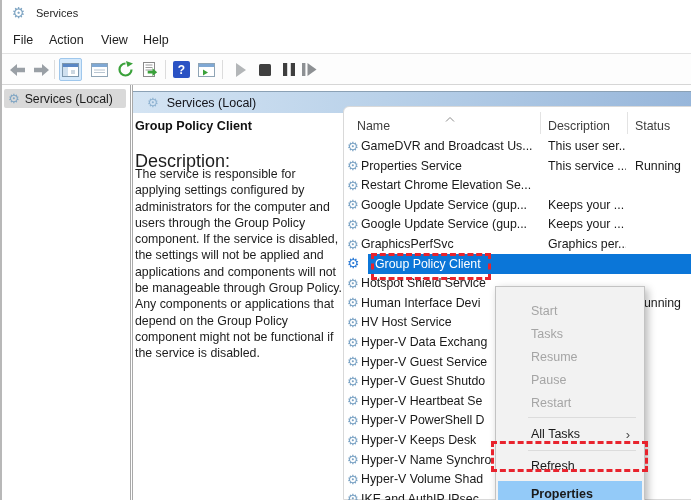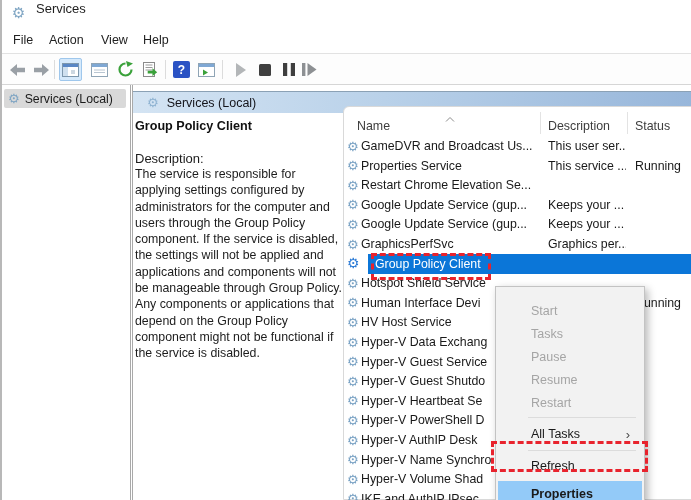--- a/index.html
+++ b/index.html
@@ -4,21 +4,21 @@
 <style>
   * { margin:0; padding:0; box-sizing:border-box; }
   body { font-family:"Liberation Sans","DejaVu Sans",sans-serif; background:#fff; }
   .screen { position:relative; width:691px; height:500px; background:#fff; overflow:hidden;
             border-left:2px solid #b8b8b8; }
   .gear { font-family:"DejaVu Sans",sans-serif; font-style:normal; line-height:1; display:inline-block; }
 
   
   .titlebar { position:absolute; left:0; top:0; width:691px; height:28px; background:#fff; }
   .titlebar .gear { position:absolute; left:10px; top:6px; font-size:15px; color:#7fa5c3; }
-  .title-text { position:absolute; left:34px; top:1px; font-size:13px; color:#1f1f1f; }
+  .title-text { position:absolute; left:34px; top:7px; font-size:11px; color:#1f1f1f; }
 
   
   .menubar { position:absolute; left:0; top:28px; width:691px; height:26px; background:#fff;
              border-bottom:1px solid #e2e2e2; }
   .menubar span { position:absolute; top:5px; font-size:12.5px; color:#222; cursor:default; }
 
   
   .toolbar { position:absolute; left:0; top:54px; width:691px; height:31px; background:#fdfdfd;
              border-bottom:1px solid #d6d6d6; }
   .tb { position:absolute; top:4px; width:23px; height:23px; display:flex; align-items:center; justify-content:center; }
@@ -37,21 +37,21 @@
   .tree-item span.lbl { font-size:12.3px; color:#1b1b1b; }
 
   
   .headerbar { position:absolute; left:131px; top:91px; width:560px; height:22px;
                background:linear-gradient(to right,#d4e4f3 0%,#b9d1e9 45%,#97b6da 100%);
                border-top:1px solid #8ba1b5; display:flex; align-items:center; }
   .headerbar .gear { font-size:13px; color:#8fb3d2; margin:0 8px 0 14px; }
   .headerbar .lbl { font-size:12.5px; color:#14141a; }
 
   .detail-title { position:absolute; left:133px; top:119px; font-size:12.6px; font-weight:bold; color:#101010; }
-  .detail-desc-label { position:absolute; left:133px; top:151px; font-size:13px; color:#1c1c1c; }
+  .detail-desc-label { position:absolute; left:133px; top:151px; font-size:18px; color:#1c1c1c; }
   .detail-desc { position:absolute; left:133px; top:166px; width:208px; font-size:12.35px;
                  line-height:16.3px; color:#1c1c1c; }
 
   
   .list-panel { position:absolute; left:341px; top:106px; width:350px; height:394px; background:#fff;
                 border:1px solid #d9d9d9; border-radius:6px 0 0 0; }
   .hdr-name   { position:absolute; left:355px; top:119px; font-size:12.4px; color:#3d3d3d; }
   .hdr-desc   { position:absolute; left:546px; top:119px; font-size:12.4px; color:#3d3d3d; }
   .hdr-status { position:absolute; left:633px; top:119px; font-size:12.4px; color:#3d3d3d; }
   .hdr-sep1 { position:absolute; left:538px; top:112px; width:1px; height:22px; background:#e3e3e3; }
@@ -288,21 +288,21 @@
     <span class="c-status"></span>
   </div>
   <div class="row" style="top:410.9px">
     <span class="gear">⚙</span>
     <span class="c-name">Hyper-V PowerShell D</span>
     <span class="c-desc"></span>
     <span class="c-status"></span>
   </div>
   <div class="row" style="top:430.5px">
     <span class="gear">⚙</span>
-    <span class="c-name">Hyper-V AuthIP Desk</span>
+    <span class="c-name">Hyper-V Keeps Desk</span>
     <span class="c-desc"></span>
     <span class="c-status"></span>
   </div>
   <div class="row" style="top:450.1px">
     <span class="gear">⚙</span>
     <span class="c-name">Hyper-V Name Synchro</span>
     <span class="c-desc"></span>
     <span class="c-status"></span>
   </div>
   <div class="row" style="top:469.7px">
@@ -325,24 +325,24 @@
   <div class="redbox1"></div>
 
   <div class="ctx">
     <div class="mi disabled">
         <span>Start</span>
       </div>
     <div class="mi disabled">
         <span>Tasks</span>
       </div>
     <div class="mi disabled">
+        <span>Resume</span>
+      </div>
+    <div class="mi disabled">
         <span>Pause</span>
-      </div>
-    <div class="mi disabled">
-        <span>Resume</span>
       </div>
     <div class="mi disabled">
         <span>Restart</span>
       </div>
     <div class="menu-sep"></div>
     <div class="mi tall">
       <span>All Tasks</span>
       <span class="sub">›</span>
     </div>
     <div class="menu-sep"></div>

